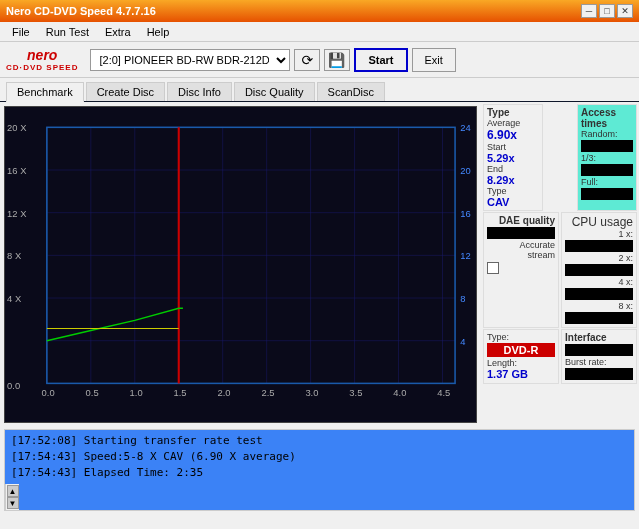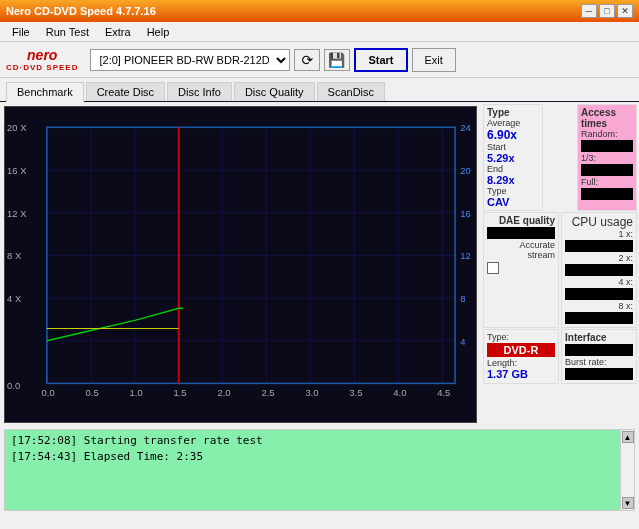--- a/index.html
+++ b/index.html
@@ -248,21 +248,21 @@
         <div style="font-size:9px; color:#333;">Average</div>
         <div style="font-size:12px; font-weight:bold; color:#0000cc;">6.90x</div>
         <div style="font-size:9px; color:#333;">Start</div>
         <div style="font-size:11px; font-weight:bold; color:#0000cc;">5.29x</div>
         <div style="font-size:9px; color:#333;">End</div>
         <div style="font-size:11px; font-weight:bold; color:#0000cc;">8.29x</div>
         <div style="font-size:9px; color:#333;">Type</div>
         <div style="font-size:11px; font-weight:bold; color:#0000cc;">CAV</div>
       </div>
 
-      <div style="flex:1; background:#f9a8d4; padding:2px 3px; border:1px solid #ddd;margin-left:32px;">
+      <div style="flex:1; background:#5eead4; padding:2px 3px; border:1px solid #ddd;margin-left:32px;">
         <div style="font-size:10px; color:#333; font-weight:bold;">Access times</div>
         <div style="font-size:9px; color:#333;">Random:</div>
         <div style="background:#000; height:12px; margin:1px 0;"></div>
         <div style="font-size:9px; color:#333;">1/3:</div>
         <div style="background:#000; height:12px; margin:1px 0;"></div>
         <div style="font-size:9px; color:#333;">Full:</div>
         <div style="background:#000; height:12px; margin:1px 0;"></div>
       </div>
     </div>
 
@@ -304,23 +304,24 @@
         <div style="font-size:10px; color:#333; font-weight:bold;">Interface</div>
         <div style="background:#000; height:12px; margin:1px 0;"></div>
         <div style="font-size:9px; color:#333;">Burst rate:</div>
         <div style="background:#000; height:12px; margin:1px 0;"></div>
       </div>
     </div>
 
   </div>
 </div>
 
-<div style="height:82px; background:#86efac; border:1px solid #ccc; margin:2px 4px; position:relative; display:flex;">
+<div style="height:82px; background:#3b82f6; border:1px solid #ccc; margin:2px 4px; position:relative; display:flex;flex-direction:column;">
   <div style="flex:1; overflow-y:auto; padding:3px 6px; font-family:monospace; font-size:11px;">
     <div class="log-line">[17:52:08]  Starting transfer rate test</div>
+    <div class="log-line">[17:54:43]  Speed:5-8 X CAV (6.90 X average)</div>
     <div class="log-line">[17:54:43]  Elapsed Time: 2:35</div>
   </div>
   <div style="width:14px; background:#f0f0f0; border-left:1px solid #ccc; display:flex; flex-direction:column; align-items:center;">
     <div style="width:12px; height:12px; background:#ccc; border:1px solid #999; margin-top:1px; display:flex; align-items:center; justify-content:center; font-size:8px;">▲</div>
     <div style="flex:1;"></div>
     <div style="width:12px; height:12px; background:#ccc; border:1px solid #999; margin-bottom:1px; display:flex; align-items:center; justify-content:center; font-size:8px;">▼</div>
   </div>
 </div>
 
 </body></html>

